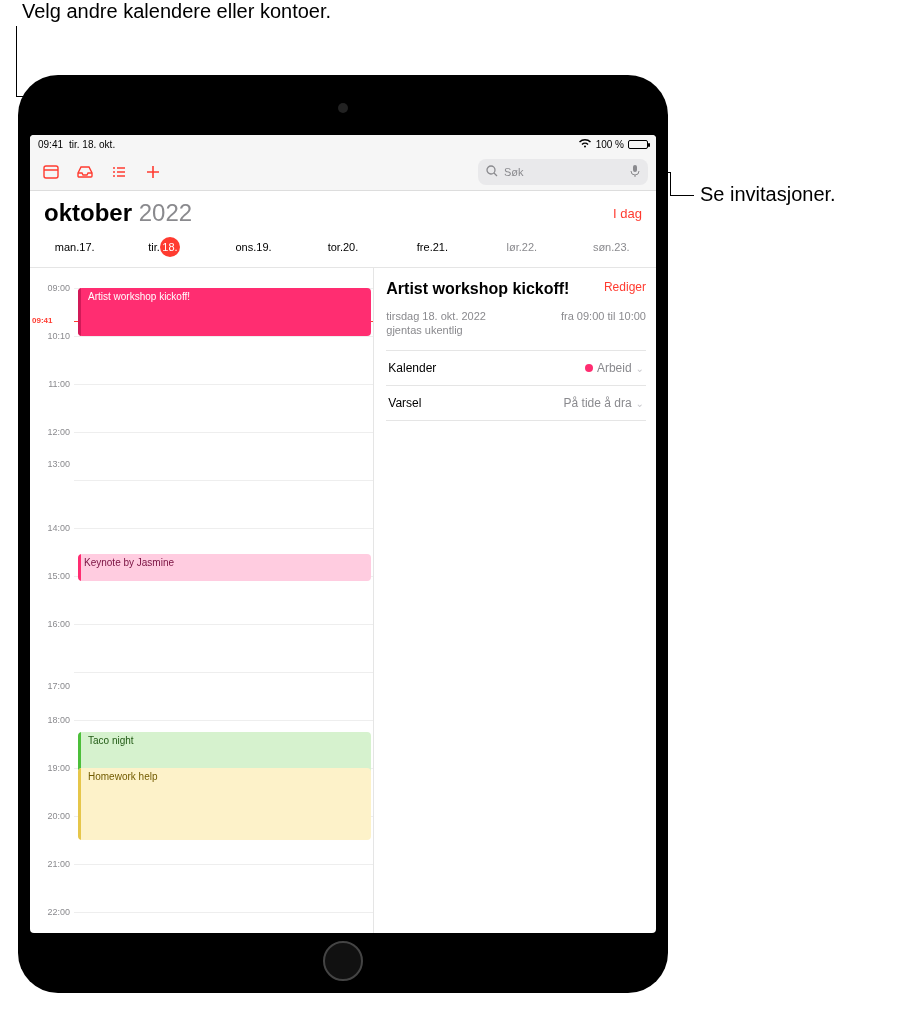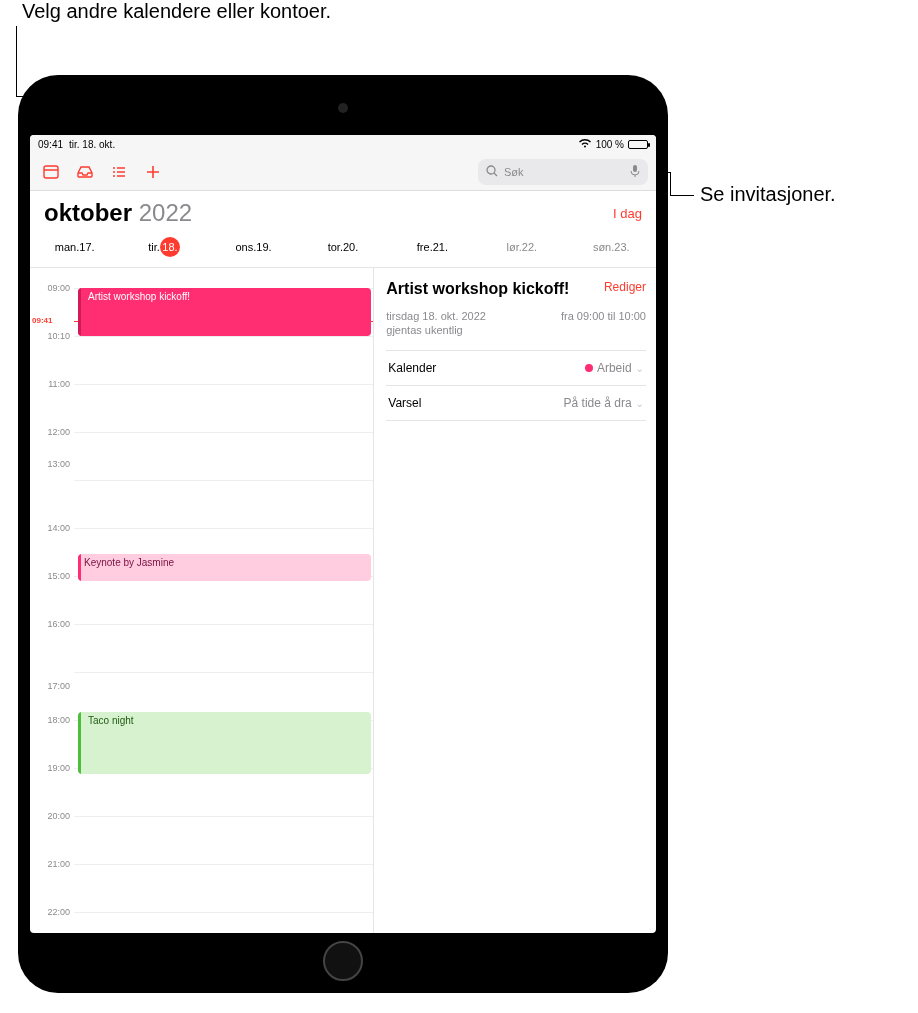--- a/index.html
+++ b/index.html
@@ -463,21 +463,22 @@
             <div class="hour-label" style="top: 548px;">20:00</div>
             <div class="hour-line" style="top: 548px;"></div>
             <div class="hour-label" style="top: 596px;">21:00</div>
             <div class="hour-line" style="top: 596px;"></div>
             <div class="hour-label" style="top: 644px;">22:00</div>
             <div class="hour-line" style="top: 644px;"></div>
             <div class="now-indicator" style="top: 47.8px;">09:41</div>
             <div class="now-line" style="top: 52.8px;"></div>
             <div class="event ev-pink" style="top: 20px; height: 48px;"><div class="event-bar"></div><span style="margin-left: 4px;">Artist workshop kickoff!</span></div>
             <div class="event ev-rose" style="top: 286.4px; height: 26.4px;"><div class="event-bar"></div><span style="">Keynote by Jasmine</span></div>
-            <div class="event ev-green" style="top: 444px; height: 62px;"><div class="event-bar"></div><span style="margin-left: 4px;">Taco night</span></div>
+            <div class="event ev-green" style="top: 464px; height: 48px;"><div class="event-bar"></div><span style="margin-left: 4px;">Taco night</span></div>
+            <div class="event ev-yellow" style="top: 500px; height: 72px;"><div class="event-bar"></div><span style="margin-left: 4px;">Homework help</span></div>
           </div>
       </div>
 
       <div class="detail">
         <div class="detail-head">
           <div class="detail-title">Artist workshop kickoff!</div>
           <div class="edit-link">Rediger</div>
         </div>
 
 

